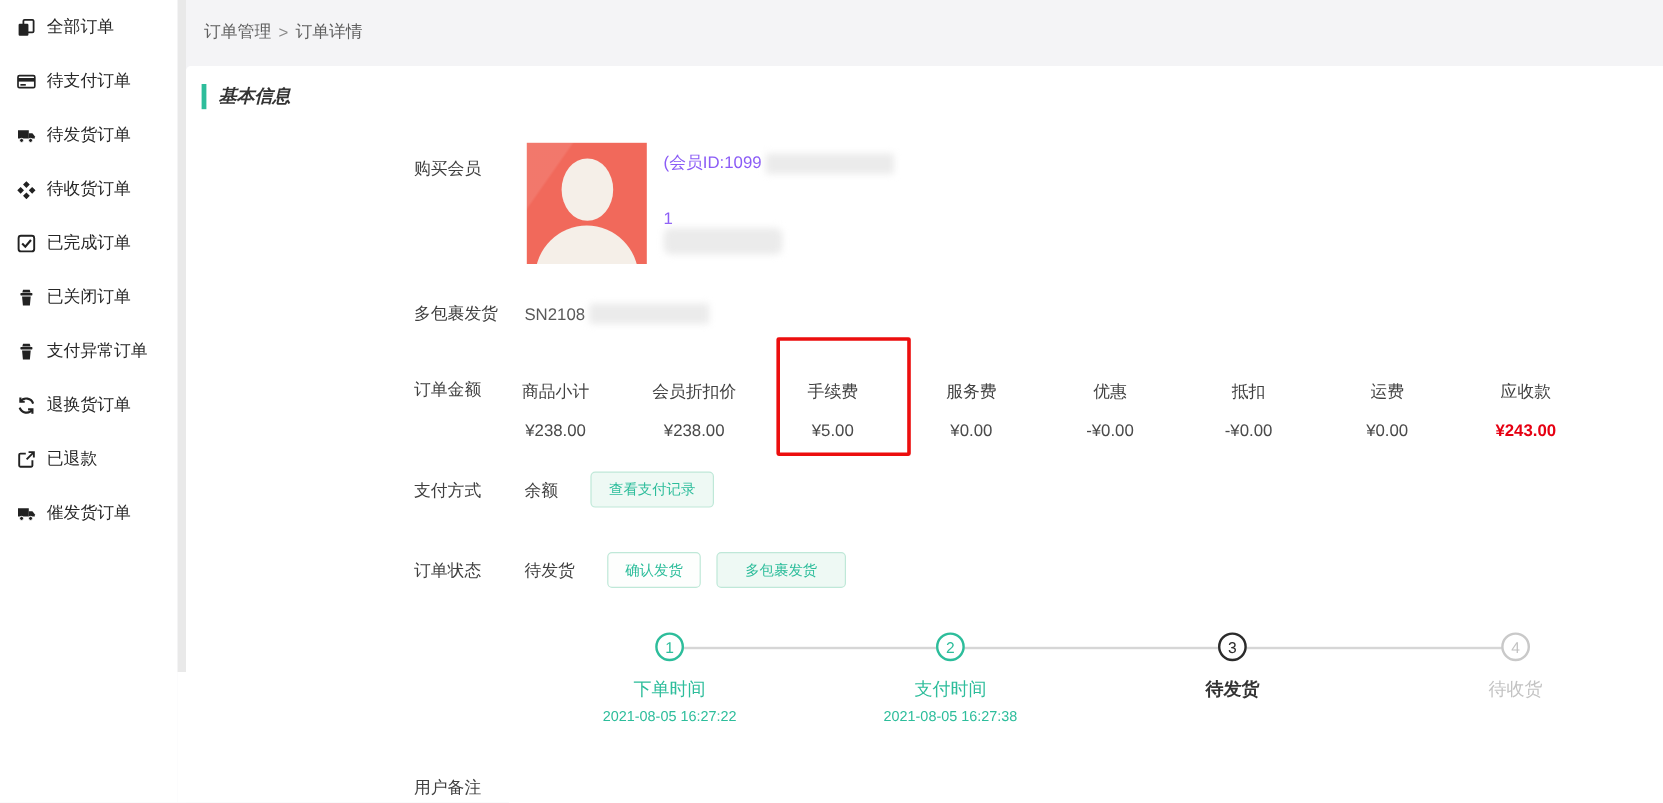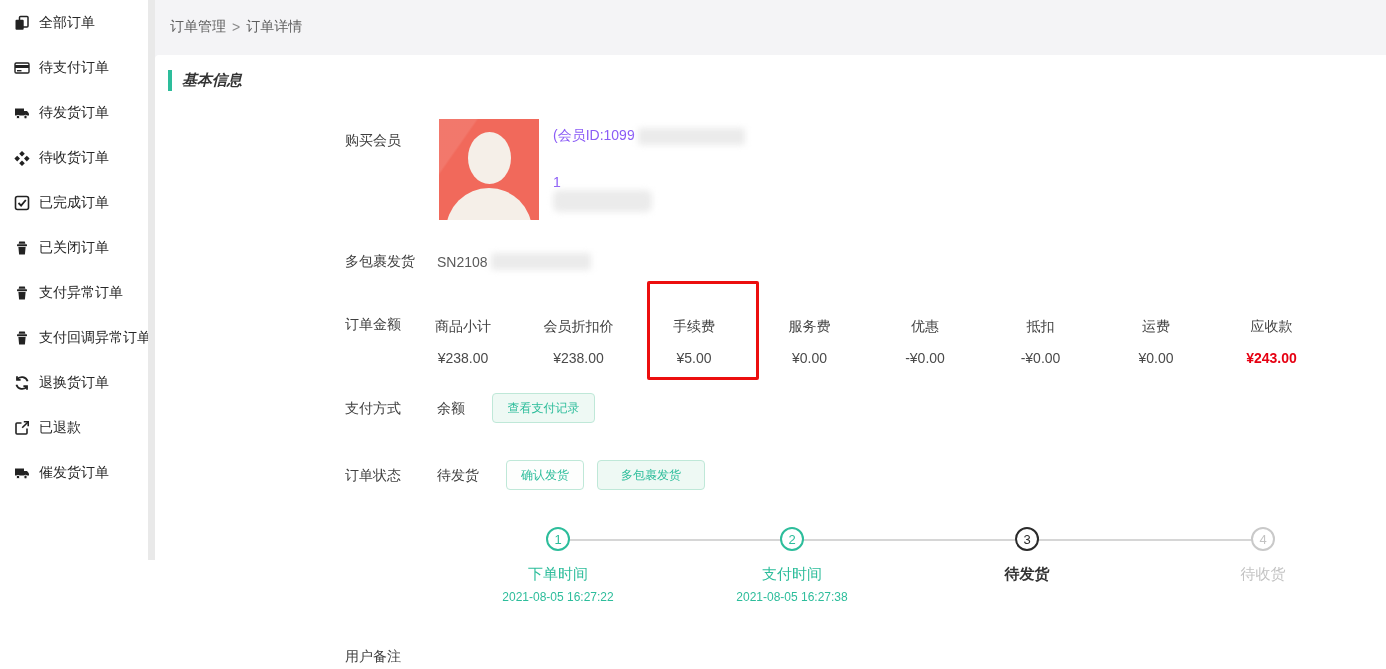--- a/index.html
+++ b/index.html
@@ -149,30 +149,20 @@
             <path d="M5.2 1.5h5.6l.6 2.2H4.6z" fill="#222"></path>
             <rect x="3" y="4.2" width="10" height="2" rx="0.6" fill="#222"></rect>
             <path d="M4.4 7h7.2l-.7 7.5H5.1z" fill="#222"></path>
           </svg>
         </span>
       <span class="lbl">支付异常订单</span>
     </div>
     <div class="side-item">
       <span class="icon">
           <svg viewBox="0 0 16 16">
-            <path d="M5.2 1.5h5.6l.6 2.2H4.6z" fill="#222"></path>
-            <rect x="3" y="4.2" width="10" height="2" rx="0.6" fill="#222"></rect>
-            <path d="M4.4 7h7.2l-.7 7.5H5.1z" fill="#222"></path>
-          </svg>
-        </span>
-      <span class="lbl">支付回调异常订单</span>
-    </div>
-    <div class="side-item">
-      <span class="icon">
-          <svg viewBox="0 0 16 16">
             <path d="M13.6 6.3A6 6 0 0 0 3 4.6" fill="none" stroke="#222" stroke-width="1.8"></path>
             <path d="M3 1.2v3.6h3.6" fill="none" stroke="#222" stroke-width="1.8"></path>
             <path d="M2.4 9.7A6 6 0 0 0 13 11.4" fill="none" stroke="#222" stroke-width="1.8"></path>
             <path d="M13 14.8v-3.6H9.4" fill="none" stroke="#222" stroke-width="1.8"></path>
           </svg>
         </span>
       <span class="lbl">退换货订单</span>
     </div>
     <div class="side-item">
       <span class="icon">

